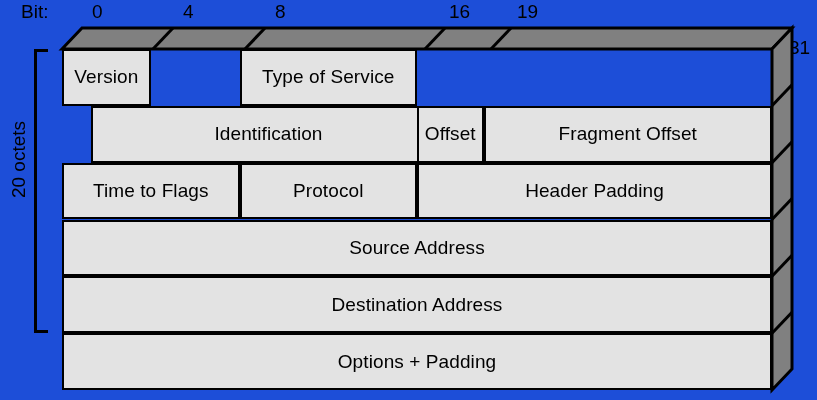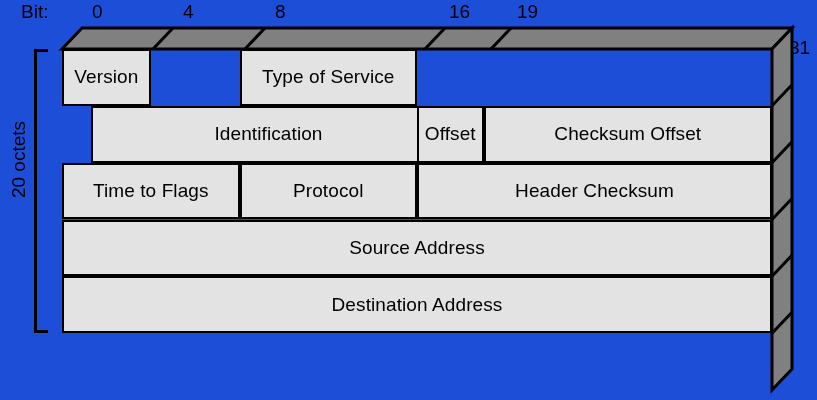--- a/index.html
+++ b/index.html
@@ -170,39 +170,44 @@
         </div>
       </div>
       <div class="row" style="top: 56.8333px;">
         <div class="cell" style="left: 0px; width: 355px; margin-left: 29px;">
           <span class="lbl">Identification</span>
         </div>
         <div class="cell" style="left: 355px; width: 66.5625px;">
           <span class="lbl">Offset</span>
         </div>
         <div class="cell" style="left: 421.562px; width: 288.438px;">
-          <span class="lbl">Checksum Offset</span>
+          <span class="lbl">Fragment Offset</span>
         </div>
       </div>
       <div class="row" style="top: 113.667px;">
         <div class="cell" style="left: 0px; width: 177.5px;">
           <span class="lbl">Time to Flags</span>
         </div>
         <div class="cell" style="left: 177.5px; width: 177.5px;">
           <span class="lbl">Protocol</span>
         </div>
         <div class="cell" style="left: 355px; width: 355px;">
-          <span class="lbl">Header Checksum</span>
+          <span class="lbl">Header Padding</span>
         </div>
       </div>
       <div class="row" style="top: 227.333px;">
         <div class="cell" style="left: 0px; width: 710px;">
           <span class="lbl">Destination Address</span>
         </div>
       </div>
       <div class="row" style="top: 170.5px;">
         <div class="cell" style="left: 0px; width: 710px;">
           <span class="lbl">Source Address</span>
         </div>
       </div>
+      <div class="row" style="top: 284.167px;">
+        <div class="cell" style="left: 0px; width: 710px;">
+          <span class="lbl">Options + Padding</span>
+        </div>
+      </div>
     </div>
 
 </div>
 
 </body></html>

